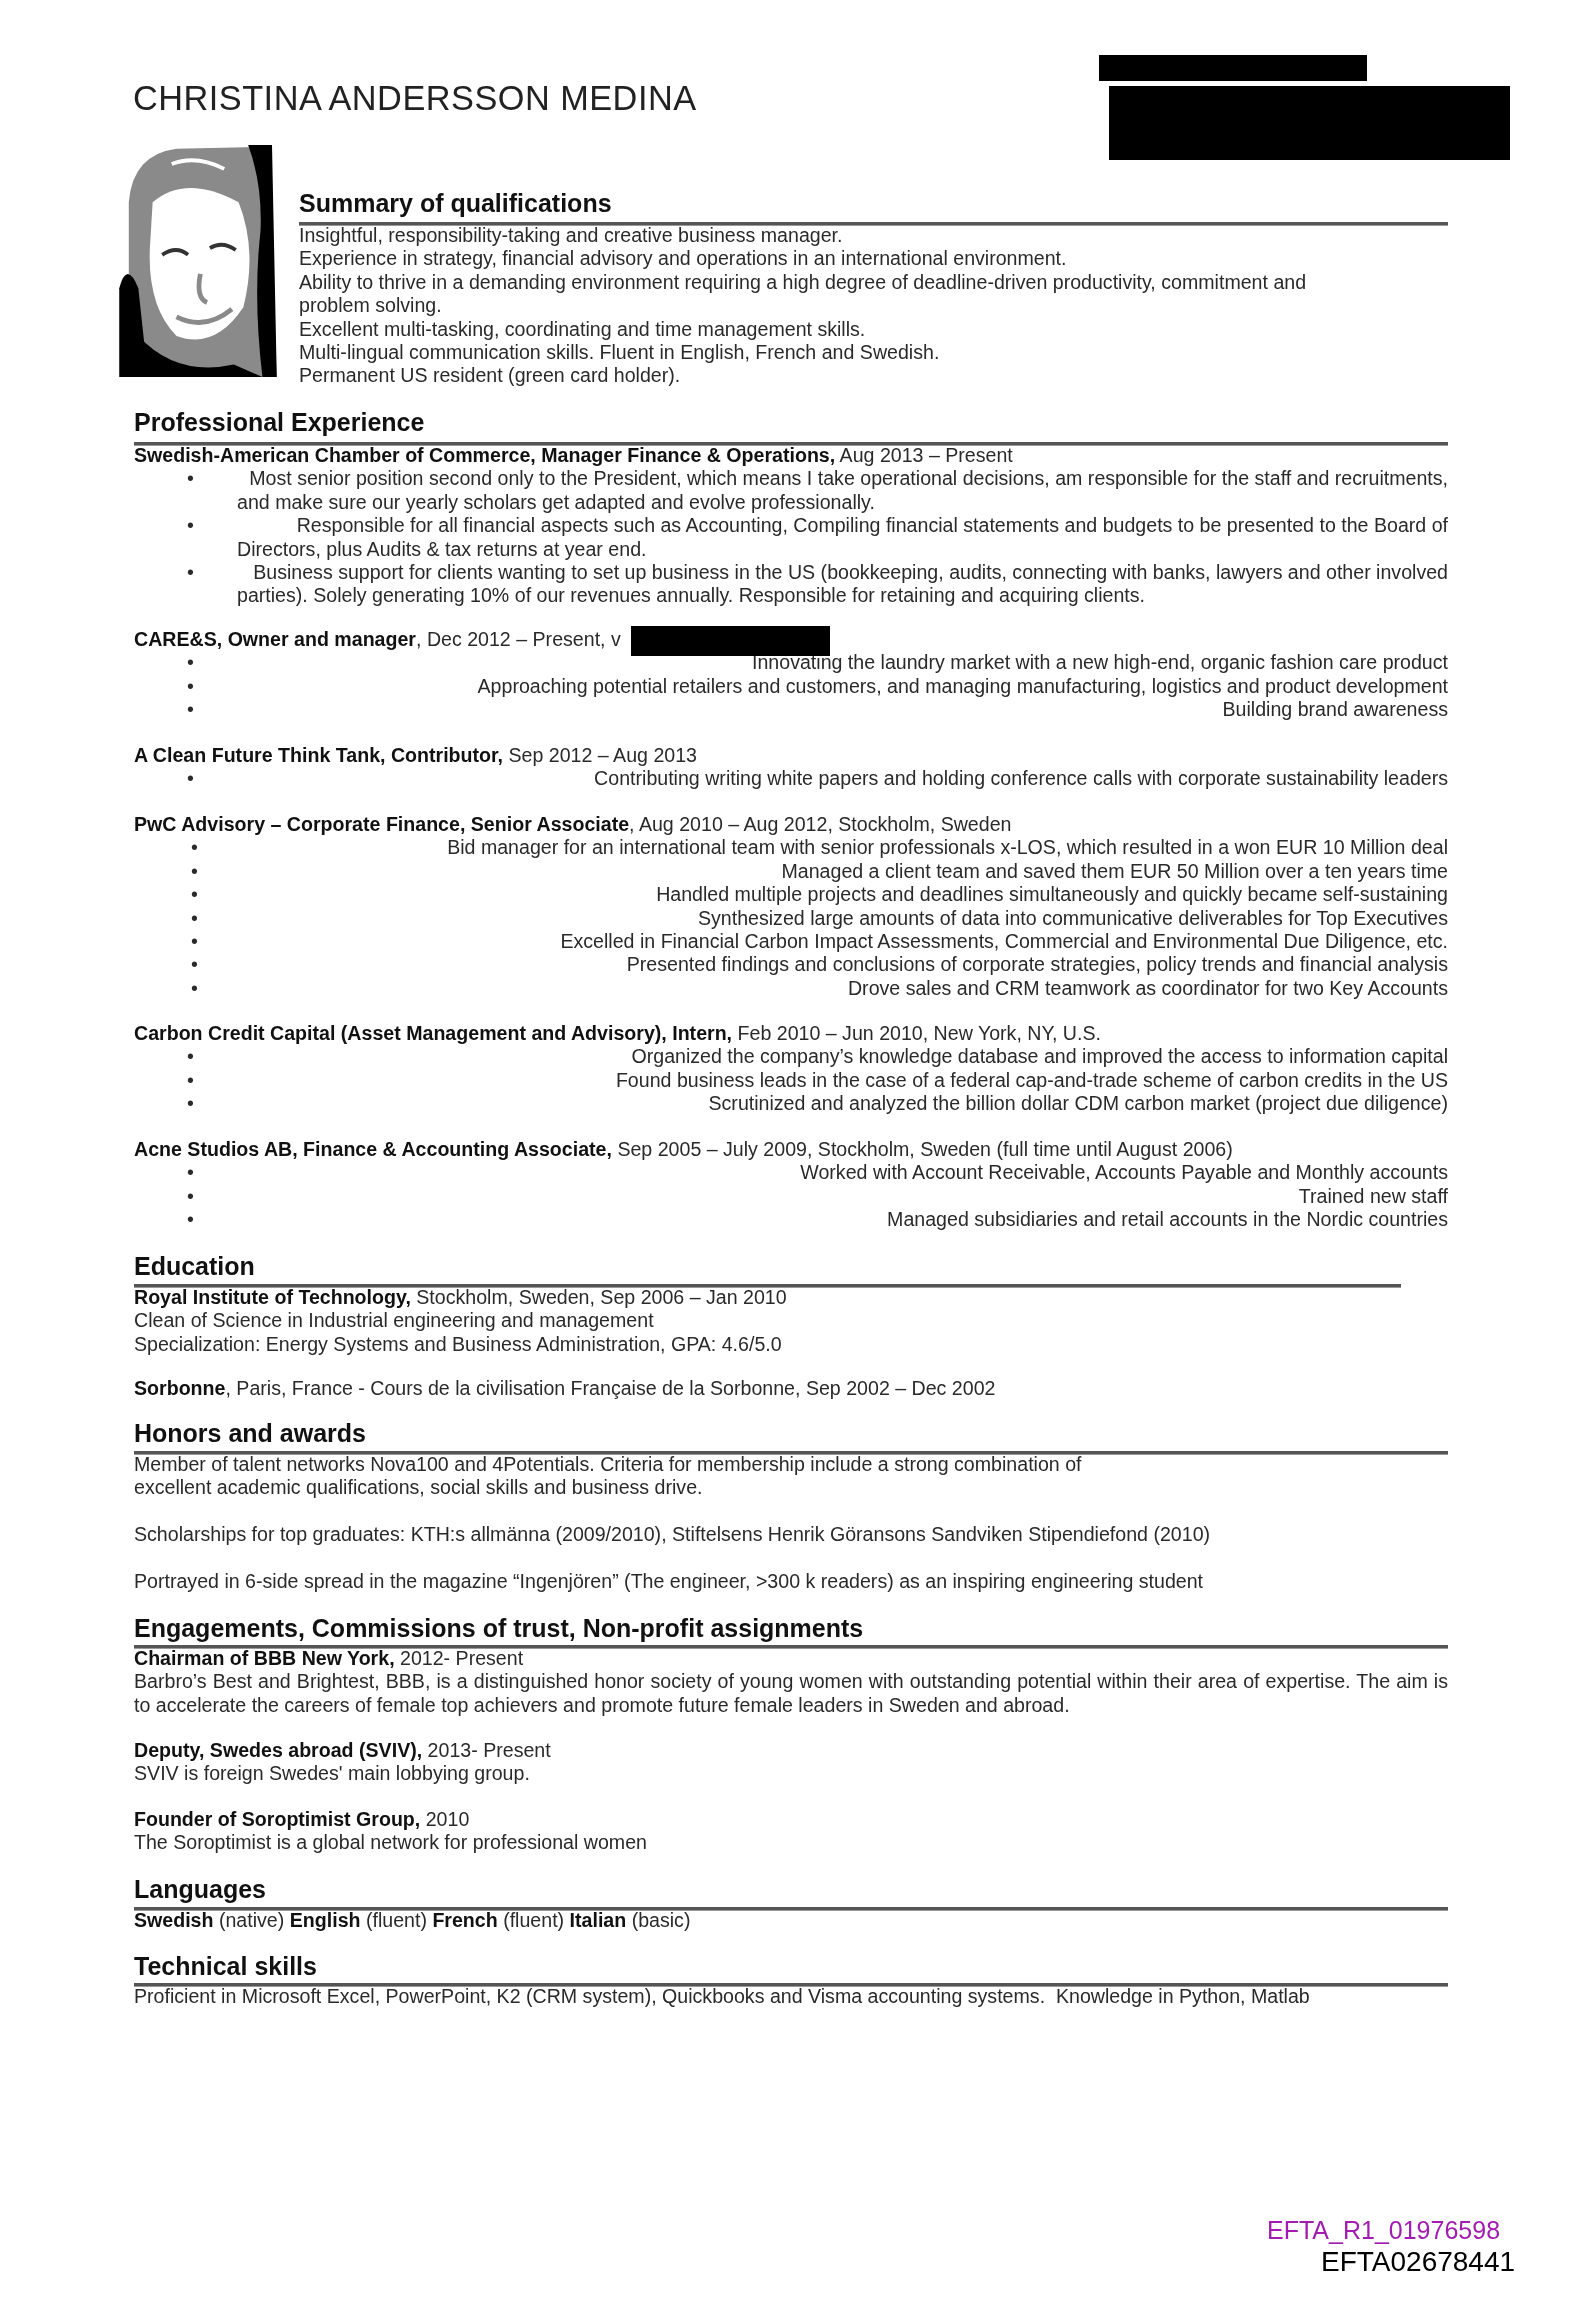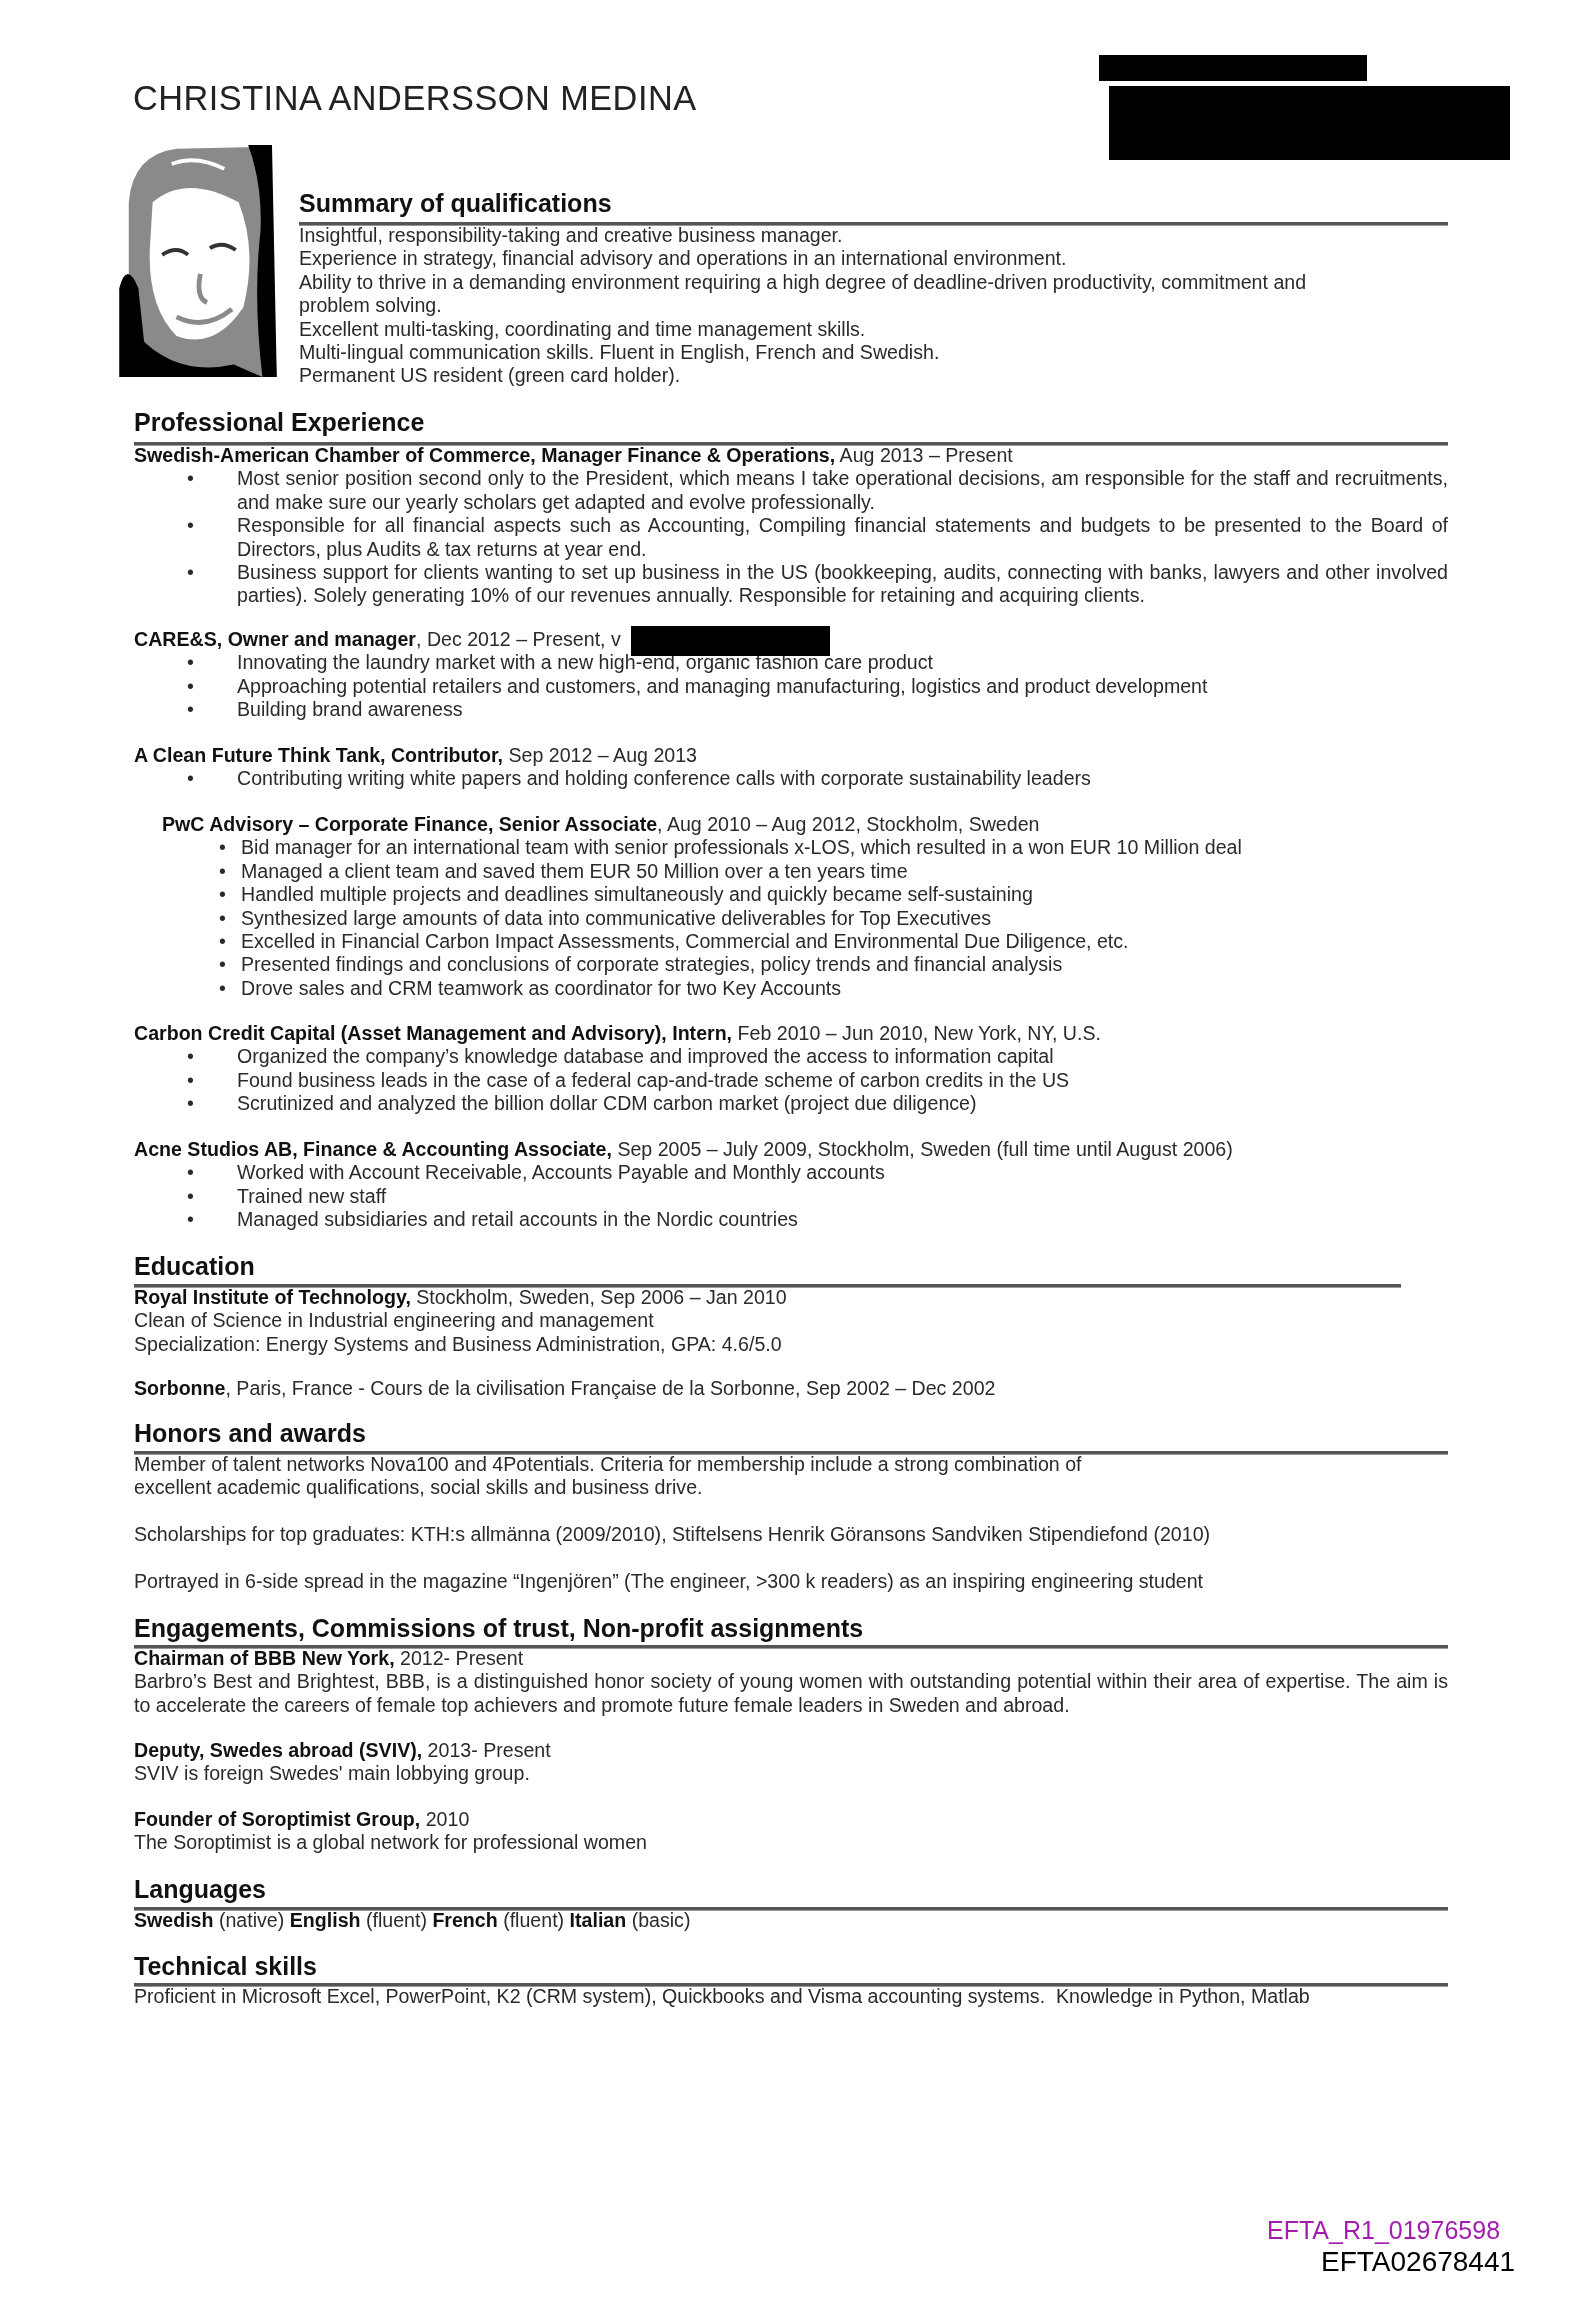--- a/index.html
+++ b/index.html
@@ -7,21 +7,21 @@
   .abs { position: absolute; }
   .name { left: 133px; top: 78px; font-family: "Liberation Sans", sans-serif; font-size: 35px; letter-spacing: 0.5px; color: #222; transform: scaleX(0.98); transform-origin: left; white-space: nowrap; }
   .redact { background: #000; }
   .photo { left: 119px; top: 145px; width: 158px; height: 232px; overflow: hidden; }
   .sec-head { font-family: "Liberation Sans", sans-serif; font-weight: bold; font-size: 25px; color: #111; white-space: nowrap; line-height: 29px; }
   .rule { height: 2.9px; background: #555; border-bottom: 1px solid #999; }
   .serif { font-family: Liberation Sans, sans-serif; font-size: 19.6px; line-height: 23.4px; color: #2a2a2a; white-space: nowrap; }
   .serif b { color: #111; }
   .just { white-space: normal; text-align: justify; text-align-last: left; }
   .blist { margin: 0; padding: 0; list-style: none; }
-  .blist li { position: relative; padding-left: 0; }
+  .blist li { position: relative; padding-left: 0; text-align: right; }
   .blist.std li { padding-left: 103px; }
   .blist.std li::before { content: "•"; position: absolute; left: 53px; top: 0; }
   .blist.pwc li { padding-left: 79px; }
   .blist.pwc li::before { content: "•"; position: absolute; left: 57px; top: 0; }
   .footer1 { left: 1267px; top: 2216px; font-family: "Liberation Sans", sans-serif; font-size: 25px; color: #a21caf; }
   .footer2 { left: 1321px; top: 2246px; font-family: "Liberation Sans", sans-serif; font-size: 28px; color: #000; }
 </style>
 </head>
 <body>
 
@@ -79,21 +79,21 @@
 </div>
 <div class="abs redact" style="left:631px; top:626px; width:199px; height:30px;"></div>
 
 <div class="abs serif" style="left:134px; top:744px; width:1314px;">
   <div><b>A Clean Future Think Tank, Contributor,</b><span> Sep 2012 – Aug 2013</span></div>
   <ul class="blist std">
     <li>Contributing writing white papers and holding conference calls with corporate sustainability leaders</li>
   </ul>
 </div>
 
-<div class="abs serif" style="left:134px; top:813px; width:1314px;margin-left:28px;">
+<div class="abs serif" style="left:134px; top:813px; width:1314px;">
   <div><b>PwC Advisory – Corporate Finance, Senior Associate</b><span>, Aug 2010 – Aug 2012, Stockholm, Sweden</span></div>
   <ul class="blist pwc">
     <li>Bid manager for an international team with senior professionals x-LOS, which resulted in a won EUR 10 Million deal</li>
     <li>Managed a client team and saved them EUR 50 Million over a ten years time</li>
     <li>Handled multiple projects and deadlines simultaneously and quickly became self-sustaining</li>
     <li>Synthesized large amounts of data into communicative deliverables for Top Executives</li>
     <li>Excelled in Financial Carbon Impact Assessments, Commercial and Environmental Due Diligence, etc.</li>
     <li>Presented findings and conclusions of corporate strategies, policy trends and financial analysis</li>
     <li>Drove sales and CRM teamwork as coordinator for two Key Accounts</li>
   </ul>

